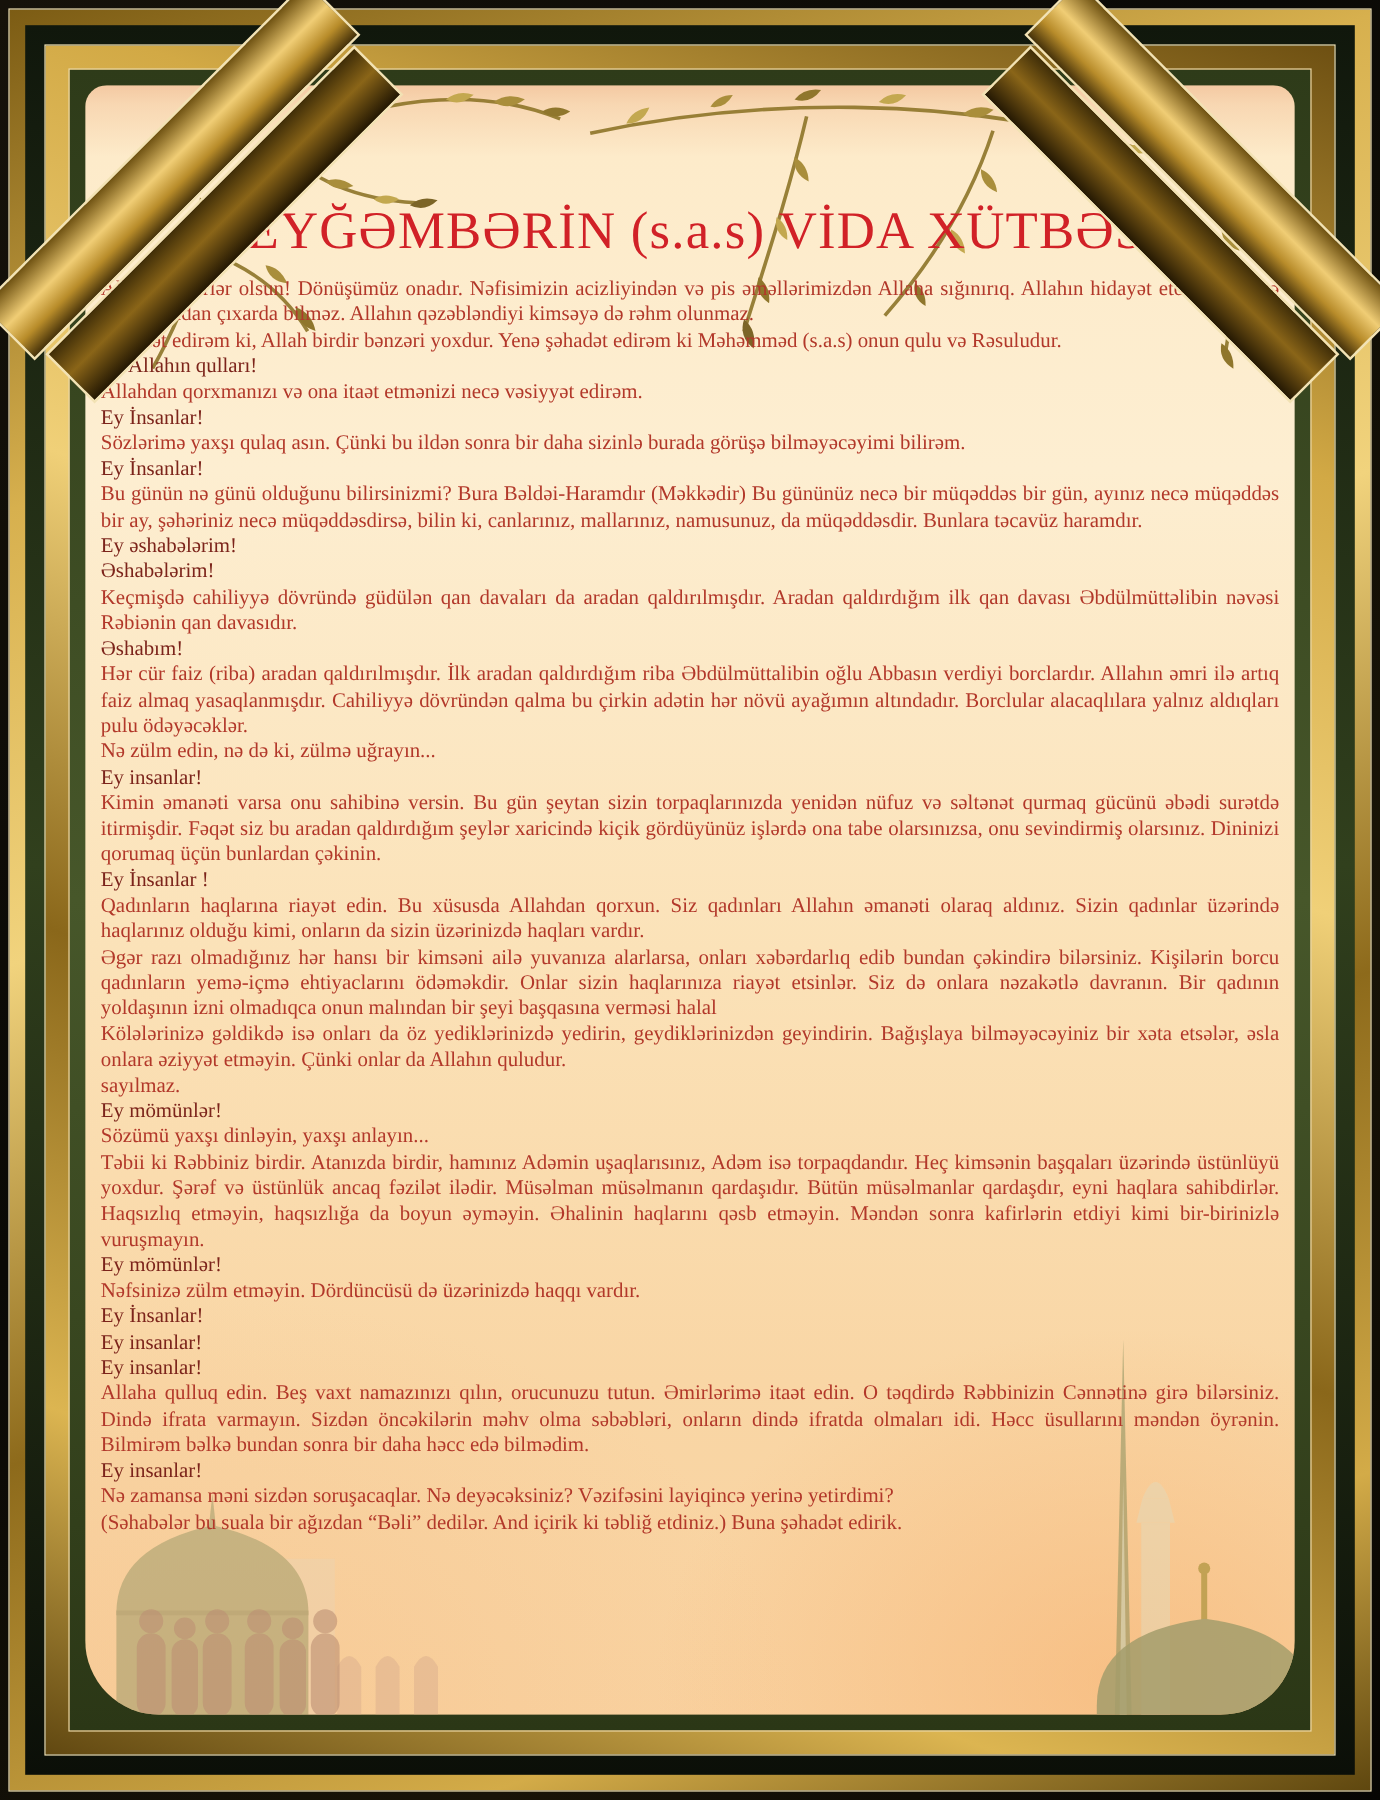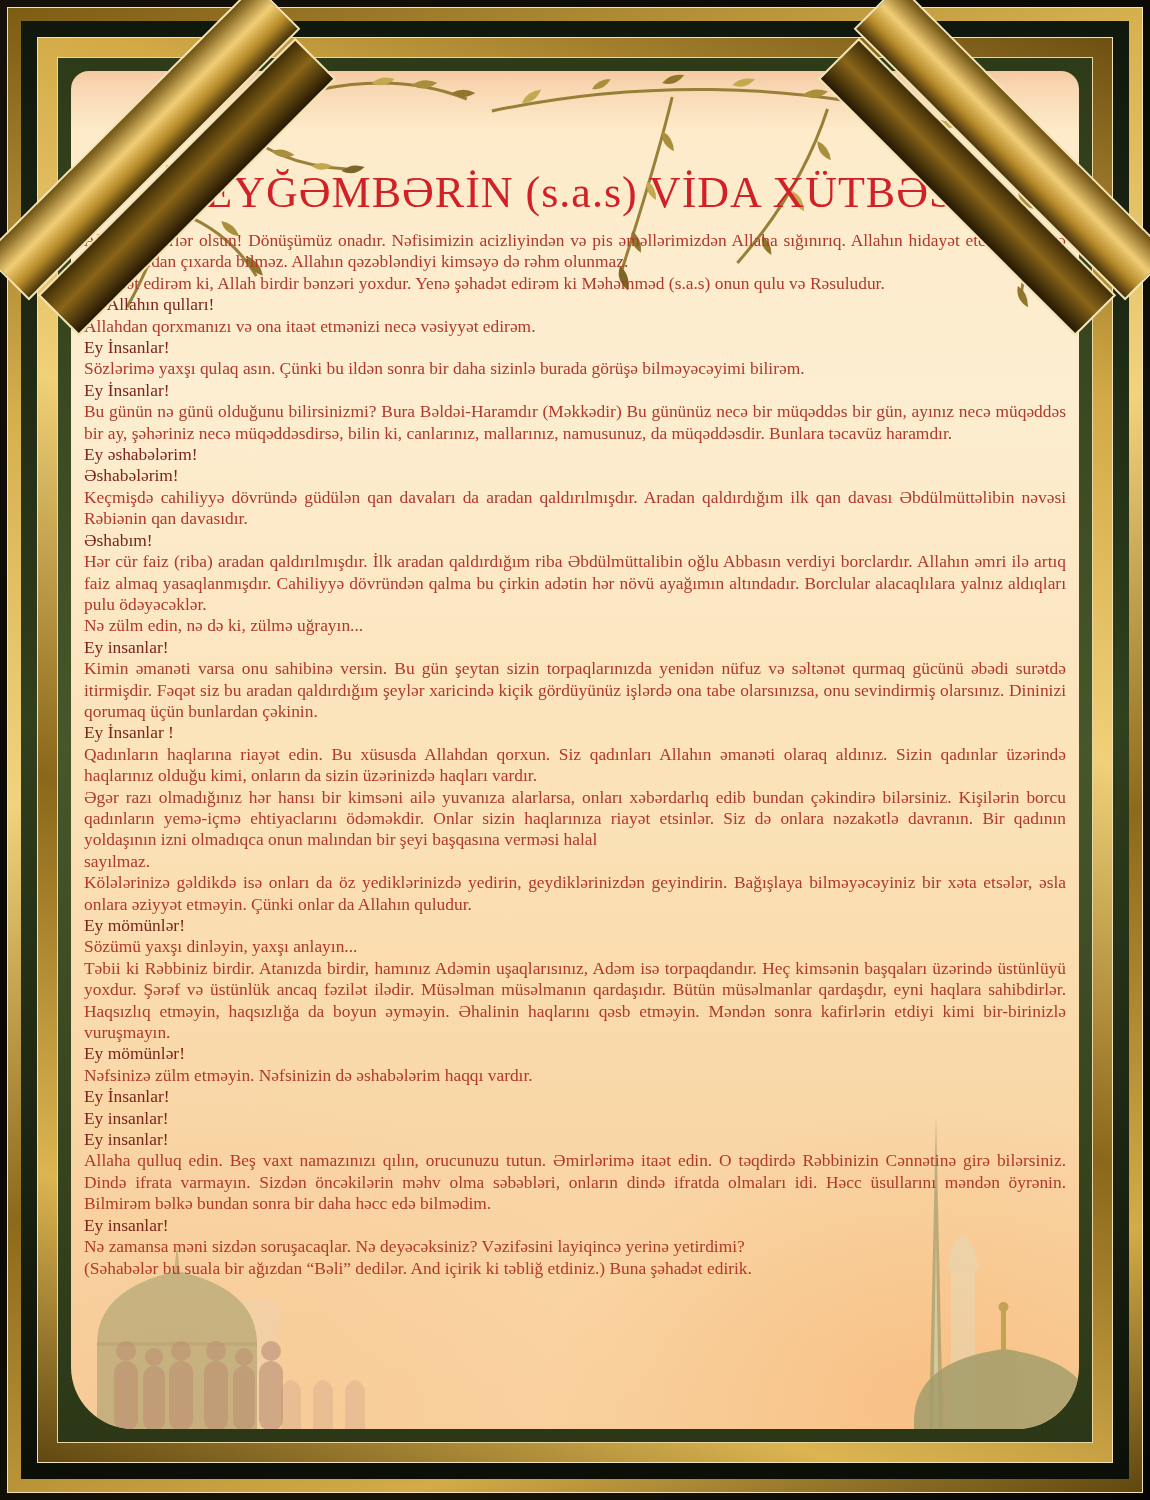--- a/index.html
+++ b/index.html
@@ -172,27 +172,27 @@
                   <p class="heading">Əshabələrim!</p>
                   <p class="body">Keçmişdə cahiliyyə dövründə güdülən qan davaları da aradan qaldırılmışdır. Aradan qaldırdığım ilk qan davası Əbdülmüttəlibin nəvəsi Rəbiənin qan davasıdır.</p>
                   <p class="heading">Əshabım!</p>
                   <p class="body">Hər cür faiz (riba) aradan qaldırılmışdır. İlk aradan qaldırdığım riba Əbdülmüttalibin oğlu Abbasın verdiyi borclardır. Allahın əmri ilə artıq faiz almaq yasaqlanmışdır. Cahiliyyə dövründən qalma bu çirkin adətin hər növü ayağımın altındadır. Borclular alacaqlılara yalnız aldıqları pulu ödəyəcəklər.</p>
                   <p class="body">Nə zülm edin, nə də ki, zülmə uğrayın...</p>
                   <p class="heading">Ey insanlar!</p>
                   <p class="body">Kimin əmanəti varsa onu sahibinə versin. Bu gün şeytan sizin torpaqlarınızda yenidən nüfuz və səltənət qurmaq gücünü əbədi surətdə itirmişdir. Fəqət siz bu aradan qaldırdığım şeylər xaricində kiçik gördüyünüz işlərdə ona tabe olarsınızsa, onu sevindirmiş olarsınız. Dininizi qorumaq üçün bunlardan çəkinin.</p>
                   <p class="heading">Ey İnsanlar !</p>
                   <p class="body">Qadınların haqlarına riayət edin. Bu xüsusda Allahdan qorxun. Siz qadınları Allahın əmanəti olaraq aldınız. Sizin qadınlar üzərində haqlarınız olduğu kimi, onların da sizin üzərinizdə haqları vardır.</p>
                   <p class="body">Əgər razı olmadığınız hər hansı bir kimsəni ailə yuvanıza alarlarsa, onları xəbərdarlıq edib bundan çəkindirə bilərsiniz. Kişilərin borcu qadınların yemə-içmə ehtiyaclarını ödəməkdir. Onlar sizin haqlarınıza riayət etsinlər. Siz də onlara nəzakətlə davranın. Bir qadının yoldaşının izni olmadıqca onun malından bir şeyi başqasına verməsi halal</p>
+                  <p class="body">Kölələrinizə gəldikdə isə onları da öz yediklərinizdə yedirin, geydiklərinizdən geyindirin. Bağışlaya bilməyəcəyiniz bir xəta etsələr, əsla onlara əziyyət etməyin. Çünki onlar da Allahın quludur.</p>
                   <p class="body">sayılmaz.</p>
-                  <p class="body">Kölələrinizə gəldikdə isə onları da öz yediklərinizdə yedirin, geydiklərinizdən geyindirin. Bağışlaya bilməyəcəyiniz bir xəta etsələr, əsla onlara əziyyət etməyin. Çünki onlar da Allahın quludur.</p>
                   <p class="heading">Ey mömünlər!</p>
                   <p class="body">Sözümü yaxşı dinləyin, yaxşı anlayın...</p>
                   <p class="body">Təbii ki Rəbbiniz birdir. Atanızda birdir, hamınız Adəmin uşaqlarısınız, Adəm isə torpaqdandır. Heç kimsənin başqaları üzərində üstünlüyü yoxdur. Şərəf və üstünlük ancaq fəzilət ilədir. Müsəlman müsəlmanın qardaşıdır. Bütün müsəlmanlar qardaşdır, eyni haqlara sahibdirlər. Haqsızlıq etməyin, haqsızlığa da boyun əyməyin. Əhalinin haqlarını qəsb etməyin. Məndən sonra kafirlərin etdiyi kimi bir-birinizlə vuruşmayın.</p>
                   <p class="heading">Ey mömünlər!</p>
-                  <p class="body">Nəfsinizə zülm etməyin. Nəfsinizin də əshabələrim haqqı vardır.</p>
+                  <p class="body">Nəfsinizə zülm etməyin. Dördüncüsü də üzərinizdə haqqı vardır.</p>
                   <p class="heading">Ey İnsanlar!</p>
                   <p class="heading">Ey insanlar!</p>
                   <p class="heading">Ey insanlar!</p>
                   <p class="body">Allaha qulluq edin. Beş vaxt namazınızı qılın, orucunuzu tutun. Əmirlərimə itaət edin. O təqdirdə Rəbbinizin Cənnətinə girə bilərsiniz. Dində ifrata varmayın. Sizdən öncəkilərin məhv olma səbəbləri, onların dində ifratda olmaları idi. Həcc üsullarını məndən öyrənin. Bilmirəm bəlkə bundan sonra bir daha həcc edə bilmədim.</p>
                   <p class="heading">Ey insanlar!</p>
                   <p class="body">Nə zamansa məni sizdən soruşacaqlar. Nə deyəcəksiniz? Vəzifəsini layiqincə yerinə yetirdimi?</p>
                   <p class="body">(Səhabələr bu suala bir ağızdan “Bəli” dedilər. And içirik ki təbliğ etdiniz.) Buna şəhadət edirik.</p>
                 </div>
 
        </div>

